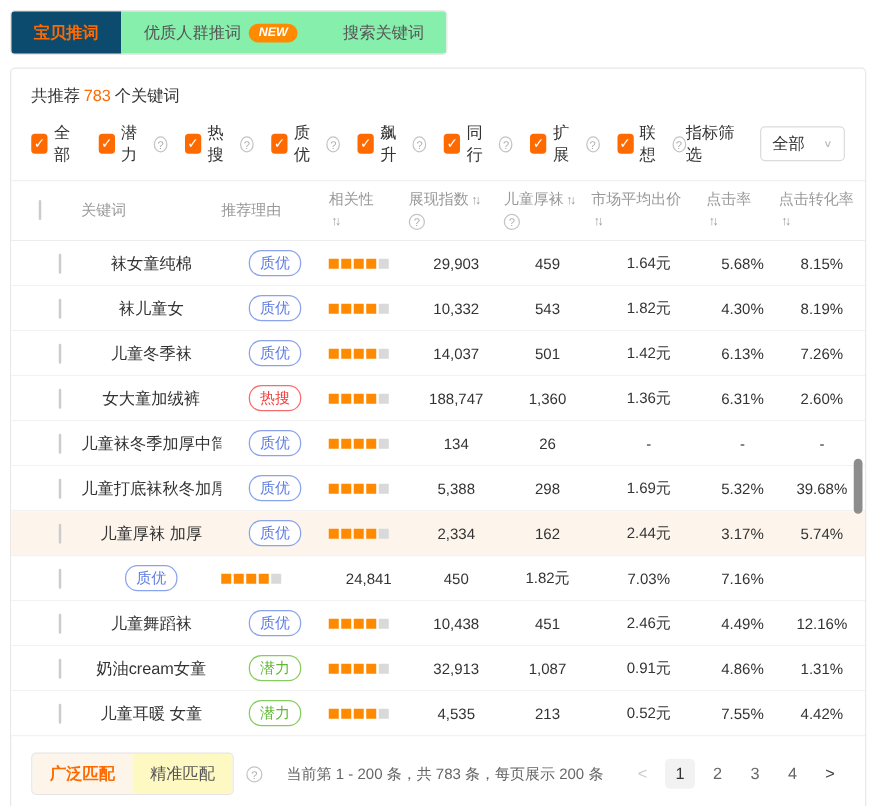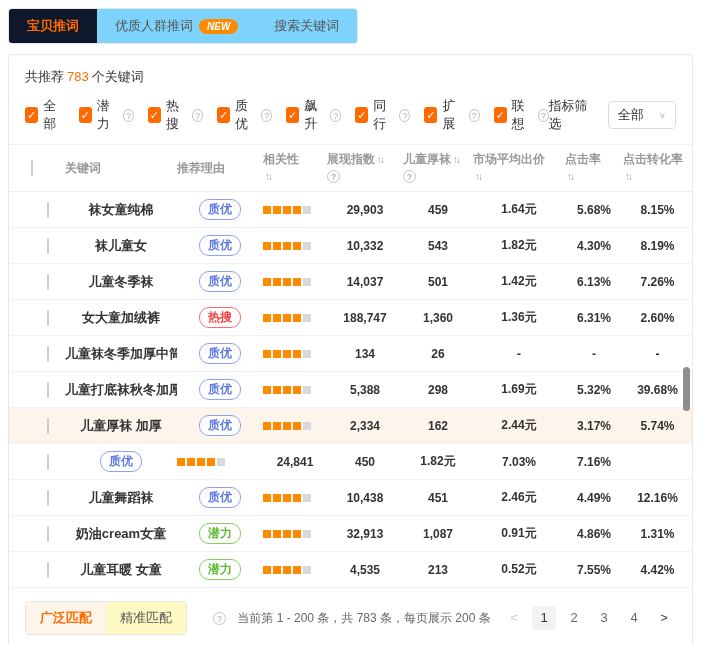--- a/index.html
+++ b/index.html
@@ -1,62 +1,62 @@
 <!DOCTYPE html>
 <html><head>
 <meta charset="utf-8">
 <style>
   * { margin:0; padding:0; box-sizing:border-box; }
   html,body { width:701px; height:645px; overflow:hidden; background:#fff;
     font-family:"Liberation Sans","DejaVu Sans",sans-serif; font-size:12px; color:#333; }
 
   
   .tab-bar { display:inline-flex; margin:8px 0 0 8px; border:1px solid #e8e8e8; border-radius:4px; overflow:hidden; background:#fff; }
-  .tab { display:flex; align-items:center; gap:6px; padding:8px 18px; font-size:13px; color:#555; cursor:pointer; background:#7dd3fc; }
-  .tab.active { color:#ff6a00; background:#0f172a; font-weight:bold; }
+  .tab { display:flex; align-items:center; gap:6px; padding:8px 18px; font-size:13px; color:#555; cursor:pointer; background:#86efac; }
+  .tab.active { color:#ff6a00; background:#0c4a6e; font-weight:bold; }
   .new-badge { background:#ff8a00; color:#fff; font-size:10px; font-weight:bold; font-style:italic; padding:2px 8px; border-radius:9px; }
 
   
   .panel { position:relative; margin:10px 8px 0; border:1px solid #e8e8e8; border-radius:4px; background:#fff; }
 
   .filter-sec { padding:13px 16px 11px; }
   .summary { font-size:13px; color:#333; }
   .summary .count { color:#ff6a00; margin:0 3px; }
   .filter-line { margin-top:11px; display:flex; align-items:center; justify-content:space-between; }
   .filter-items { display:flex; align-items:center; gap:14px; flex-wrap:nowrap; }
   .filter-item { display:flex; align-items:center; gap:5px; cursor:pointer; }
   .cbx { width:16px; height:16px; border-radius:3px; background:#ff6a00; color:#fff; font-size:11px; line-height:16px; text-align:center; font-weight:bold; }
   .filter-item .lbl { font-size:13px; color:#333; }
   .help { display:inline-block; width:13px; height:13px; border:1px solid #c4c4c4; border-radius:50%; color:#b0b0b0; font-size:9px; line-height:12px; text-align:center; cursor:pointer; }
   .metric { display:flex; align-items:center; gap:16px; }
   .metric .mlabel { font-size:13px; color:#333; }
   .select { width:78px; height:28px; border:1px solid #dcdcdc; border-radius:4px; display:flex; align-items:center; justify-content:space-between; padding:0 9px; cursor:pointer; color:#333; font-size:13px; }
   .select .chev { color:#bbb; font-size:10px; transform:scaleY(.8); }
 
   
-  .grid { display:grid; grid-template-columns:56px 112px 86px 64px 76px 70px 92px 58px 1fr; align-items:center;font-weight:bold; }
+  .grid { display:grid; grid-template-columns:56px 112px 86px 64px 76px 70px 92px 58px 1fr; align-items:center; }
   .thead { border-top:1px solid #f0f0f0; border-bottom:1px solid #ededed; color:#999; min-height:46px; align-items:center; }
   .thead .cell { line-height:17px; padding:6px 0; }
   .sort { color:#9a9a9a; font-size:10px; letter-spacing:-2px; cursor:pointer; margin-left:2px; }
   .cbx-empty { width:16px; height:16px; border:1px solid #ccc; border-radius:3px; background:#fff; cursor:pointer; margin-left:22px; }
   .trow { height:36px; border-bottom:1px solid #f2f2f2; background:#fff;text-align:center; }
   .trow.hl { background:#fdf5ec; }
   .kw { font-size:13px; color:#333; overflow:hidden; white-space:nowrap; }
   .badge { display:inline-block; padding:1px 8px; font-size:12px; border-radius:10px; border:1px solid; background:#fff; }
   .badge.quality   { color:#5e7ce2; border-color:#8ba3ec; }
   .badge.hot       { color:#f53f3f; border-color:#f76d6d; }
   .badge.potential { color:#5eb832; border-color:#86cc5f; }
   .bars { display:flex; gap:2px; }
   .bars i { width:8px; height:8px; background:#d9d9d9; }
   .bars i.on { background:#ff8a00; }
   .num { color:#333; }
 
   
   .tfoot { display:flex; align-items:center; justify-content:space-between; padding:13px 16px; }
-  .match-wrap { display:flex; align-items:center; gap:26px; }
+  .match-wrap { display:flex; align-items:center; gap:10px; }
   .match-toggle { display:inline-flex; border:1px solid #e4e4e4; border-radius:4px; overflow:hidden; }
   .match-btn { padding:7px 14px; font-size:13px; color:#555; background:#fef9c3; cursor:pointer; }
   .match-btn.active { color:#ff6a00; background:#fdf4ea; font-weight:bold; }
   .page-info { color:#666; font-size:12px; }
   .pager { display:flex; align-items:center; gap:6px; }
   .pg { min-width:24px; height:24px; line-height:24px; text-align:center; border-radius:4px; color:#666; cursor:pointer; font-size:13px; }
   .pg.cur { background:#f2f2f2; color:#333; }
   .pg.prev { color:#ccc; }
   .pg.next { color:#444; }
 

